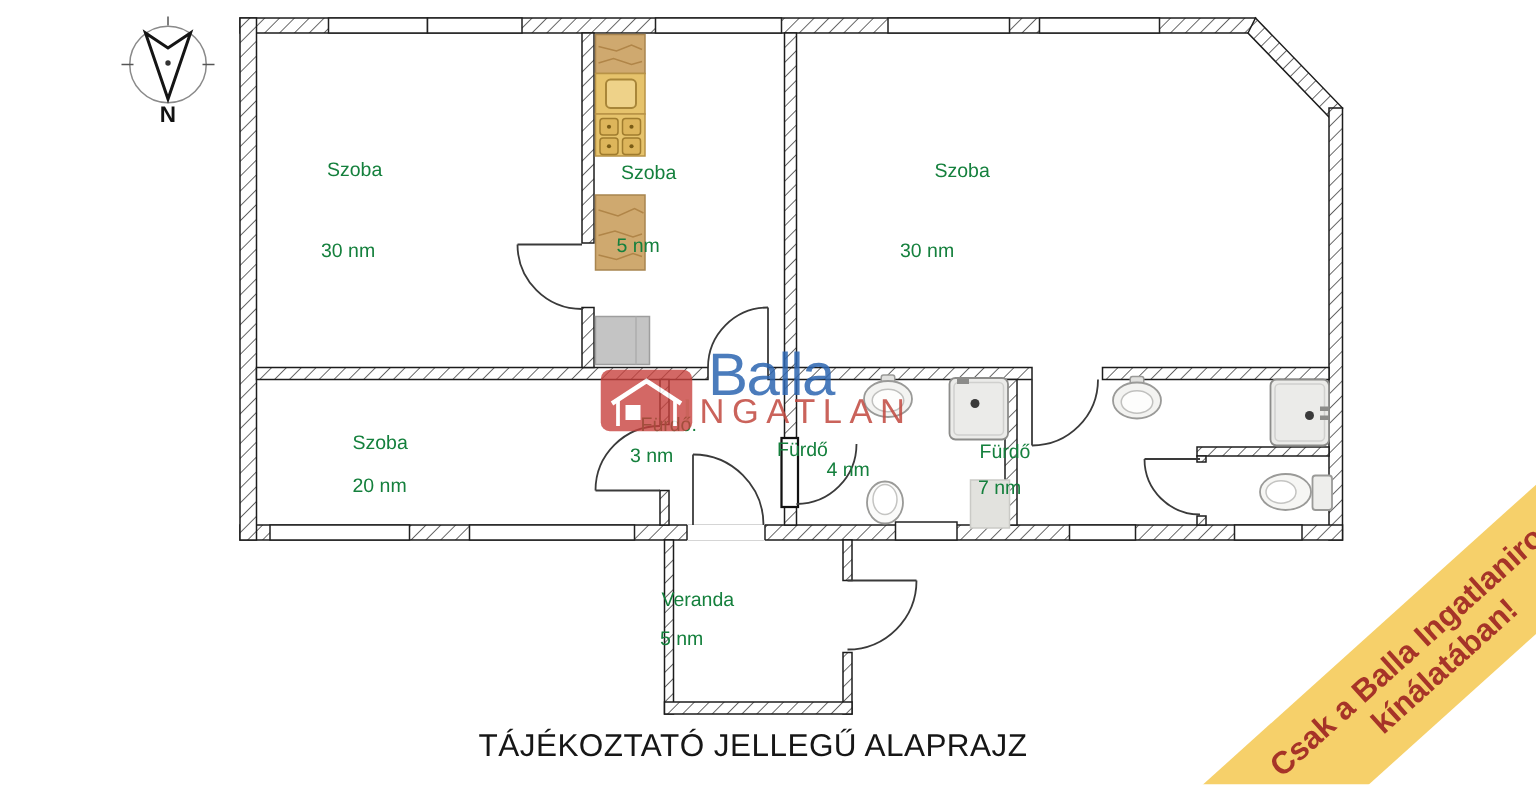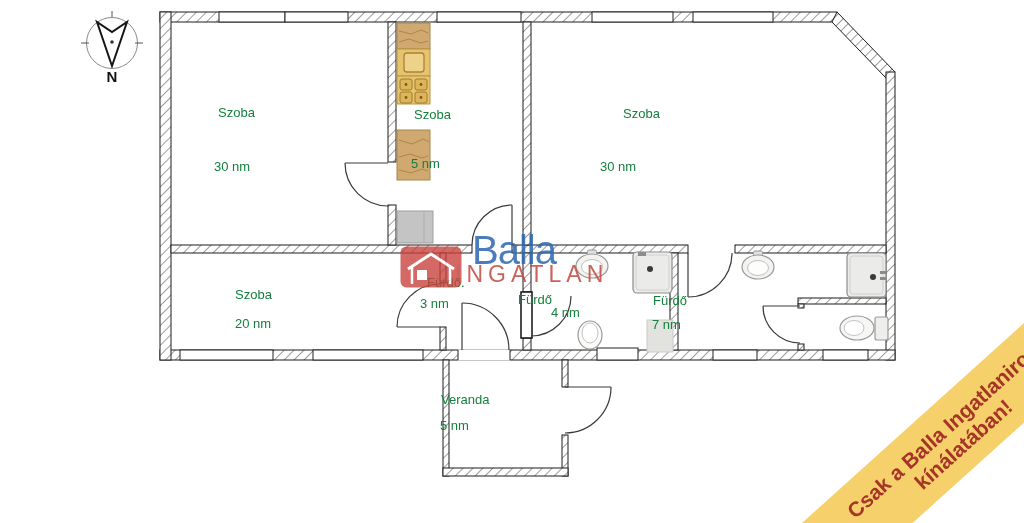--- a/index.html
+++ b/index.html
@@ -213,14 +213,15 @@
     </svg>
     <div class="logo-brand">Balla</div>
     <div class="logo-sub">INGATLAN</div>
   </div>
 
   <div class="ribbon">
     <span>Csak a Balla Ingatlaniroda</span>
     <span>kínálatában!</span>
   </div>
 
+  <div class="footer-text">TÁJÉKOZTATÓ JELLEGŰ ALAPRAJZ</div>
 
 </div>
 
 </body></html>

